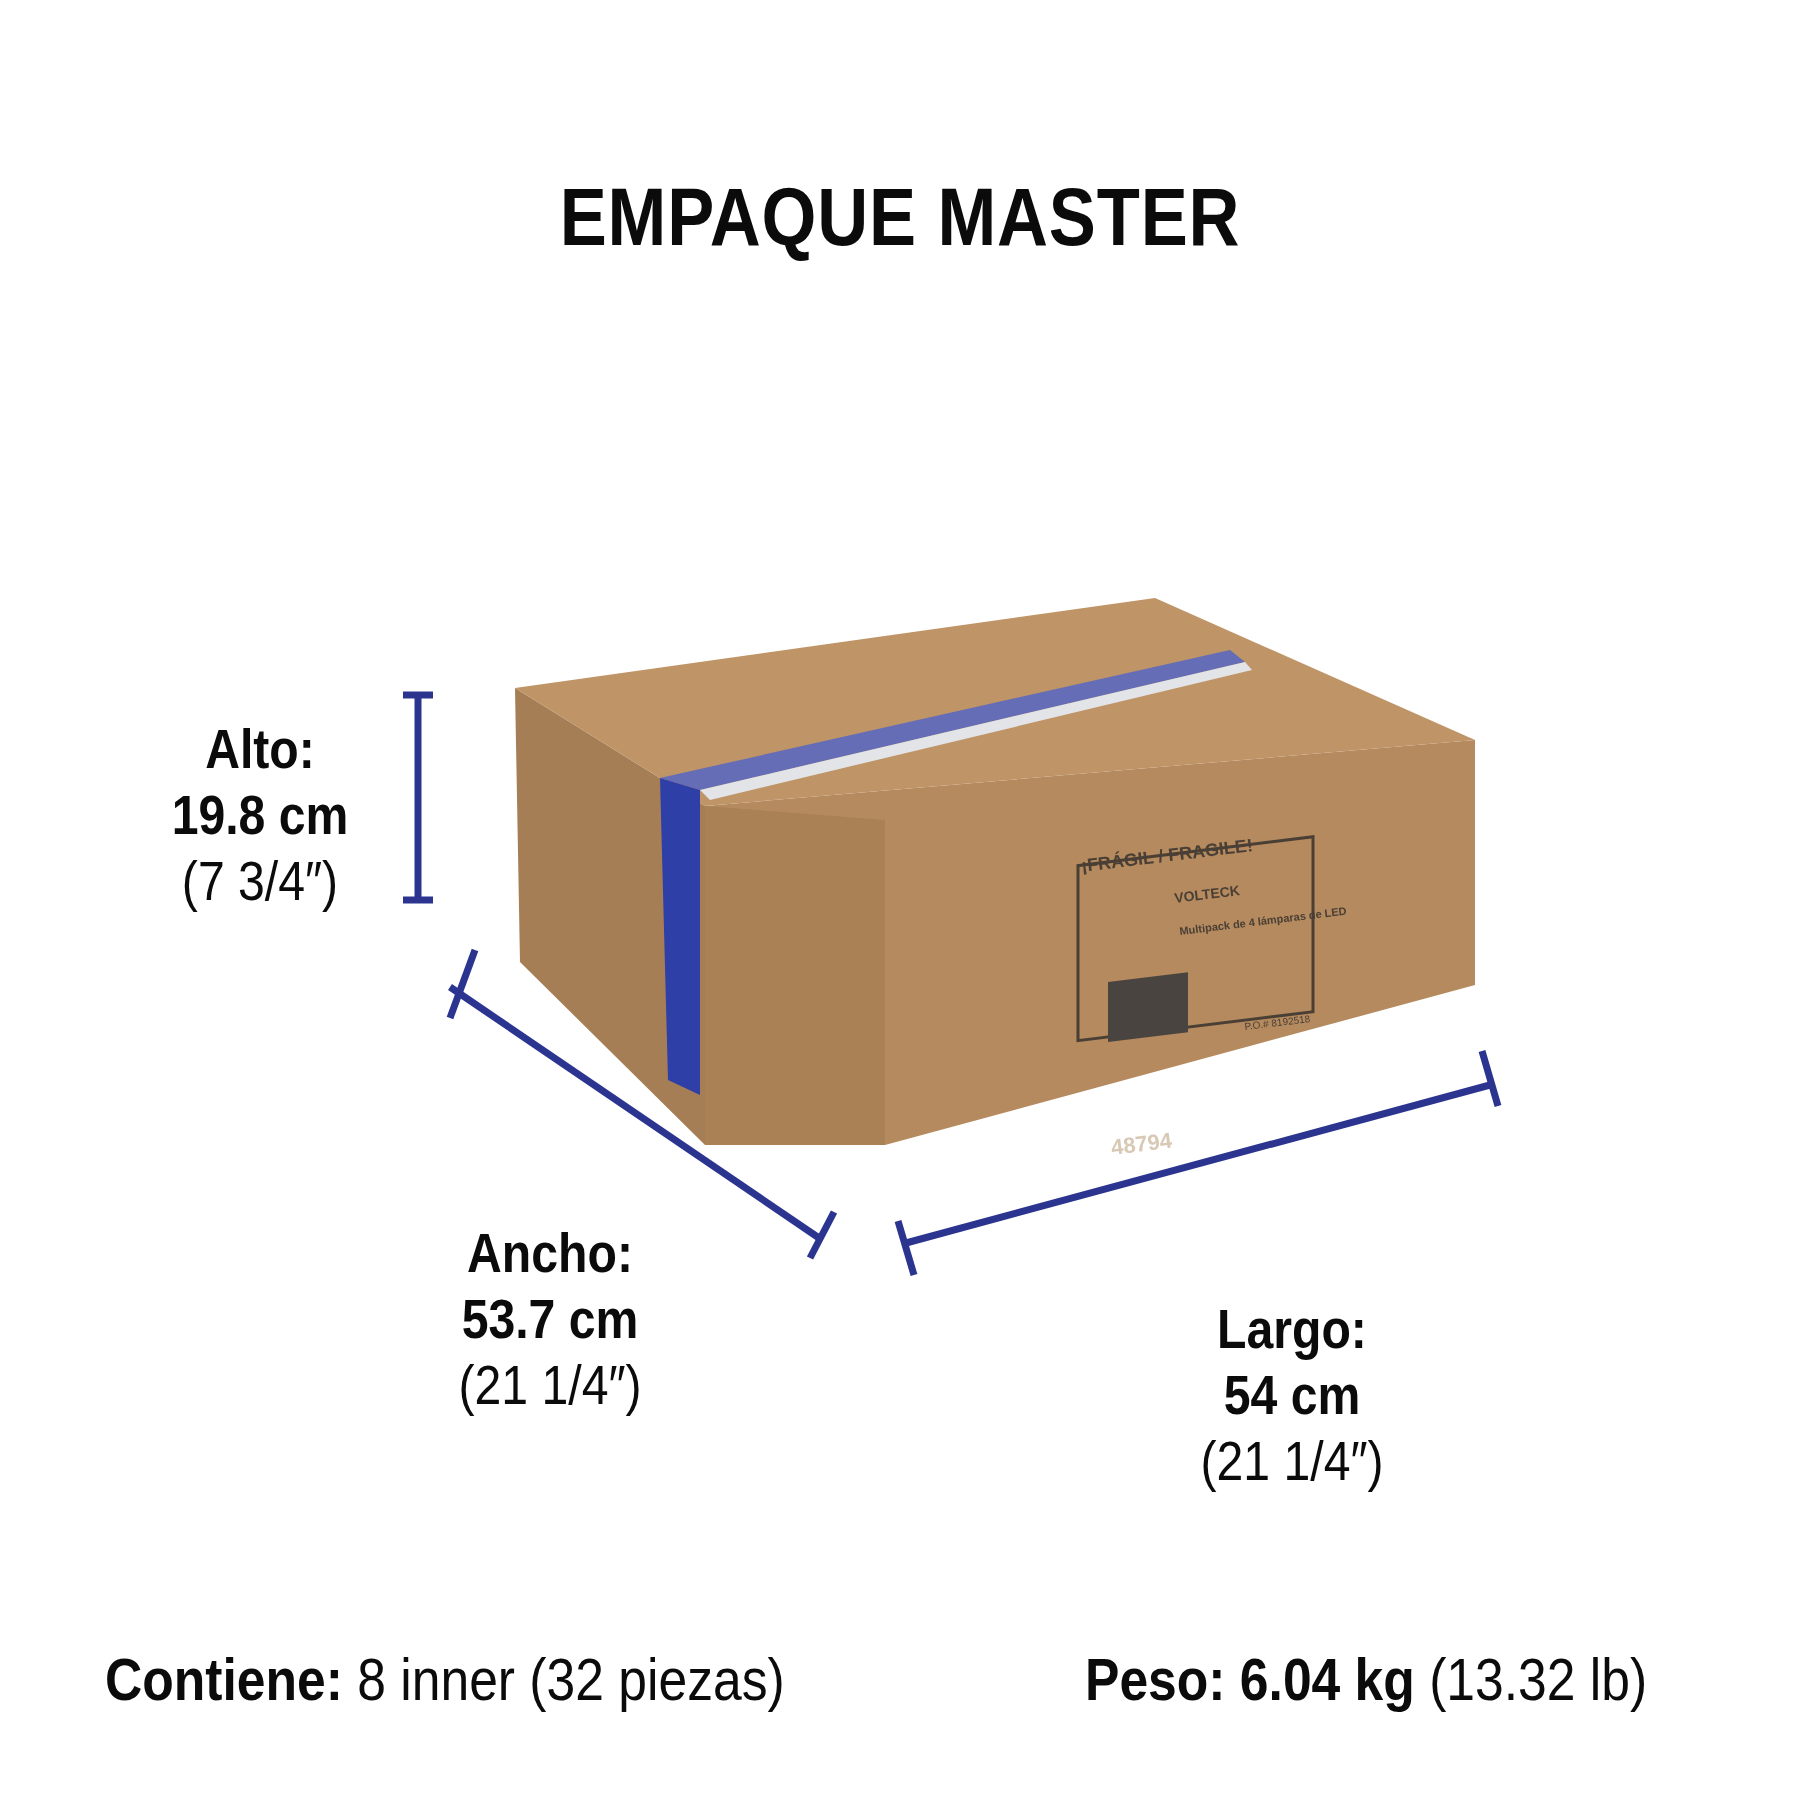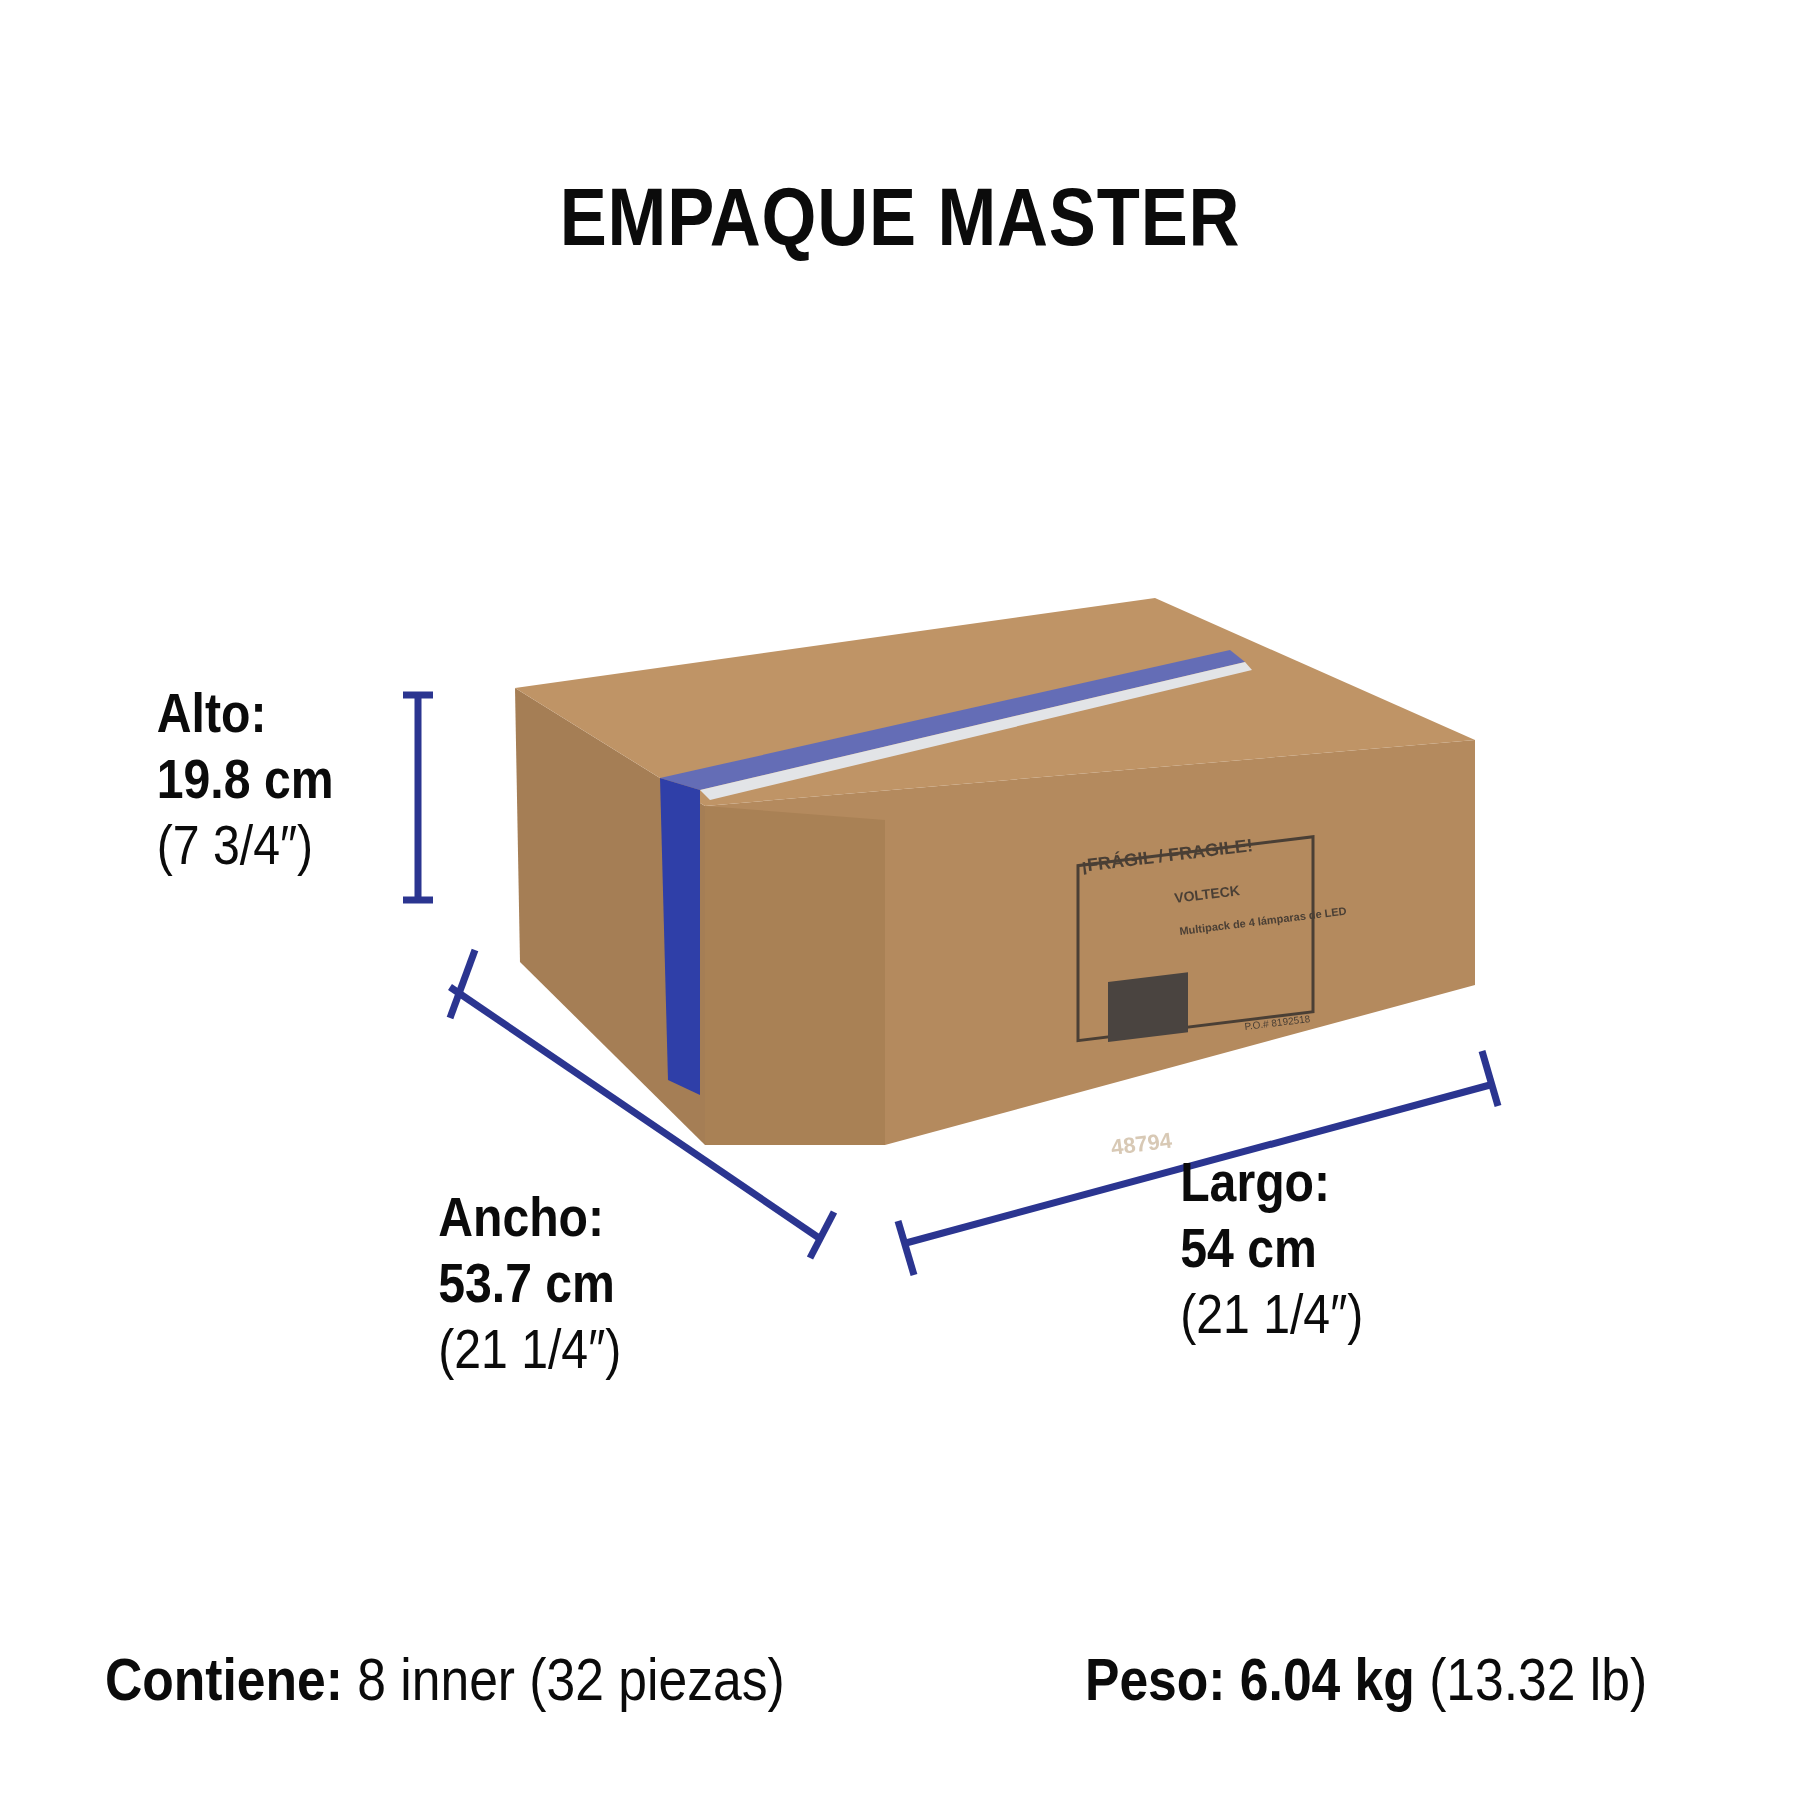--- a/index.html
+++ b/index.html
@@ -1,21 +1,21 @@
 <!DOCTYPE html>
 <html><head>
 <meta charset="utf-8">
 <style>
   html, body { margin: 0; padding: 0; background: #ffffff; }
   body { width: 1800px; height: 1800px; position: relative; overflow: hidden;
          font-family: "Liberation Sans", "DejaVu Sans", sans-serif; color: #0b0b0b; }
   .title { position: absolute; left: 0; width: 1800px; top: 170px; text-align: center;
            font-size: 82px; font-weight: 700; letter-spacing: 1px; transform: scaleX(0.86); transform-origin: center; }
   svg.scene { position: absolute; left: 0; top: 0; }
-  .dim { position: absolute; font-weight: 700; line-height: 1.18; }
+  .dim { position: absolute; text-align: center; font-weight: 700; line-height: 1.18; margin-top: 36px; }
   .dim .lbl, .dim .metric { display: block; font-size: 56px; }
   .dim .imperial { display: block; font-size: 56px; font-weight: 400; }
   .dim span { transform: scaleX(0.86); }
   .footer { position: absolute; top: 1645px; font-size: 60px; white-space: nowrap; transform: scaleX(0.86); transform-origin: left center; }
   .footer b { font-weight: 700; }
   .footer .val { font-weight: 400; }
   .footer.right .val-strong { font-weight: 700; }
 </style>
 </head>
 <body>
@@ -69,21 +69,21 @@
   <span class="metric">19.8 cm</span>
   <span class="imperial">(7 3/4″)</span>
 </div>
 
 <div class="dim" style="left:420px; top:1184px; width:260px;">
   <span class="lbl">Ancho:</span>
   <span class="metric">53.7 cm</span>
   <span class="imperial">(21 1/4″)</span>
 </div>
 
-<div class="dim" style="left:1162px; top:1149px; width:260px;">
+<div class="dim" style="left:1162px; top:1260px; width:260px;">
   <span class="lbl">Largo:</span>
   <span class="metric">54 cm</span>
   <span class="imperial">(21 1/4″)</span>
 </div>
 
 <div class="footer" style="left:105px;">
   <b>Contiene:</b>
   <span class="val">8 inner (32 piezas)</span>
 </div>
 

